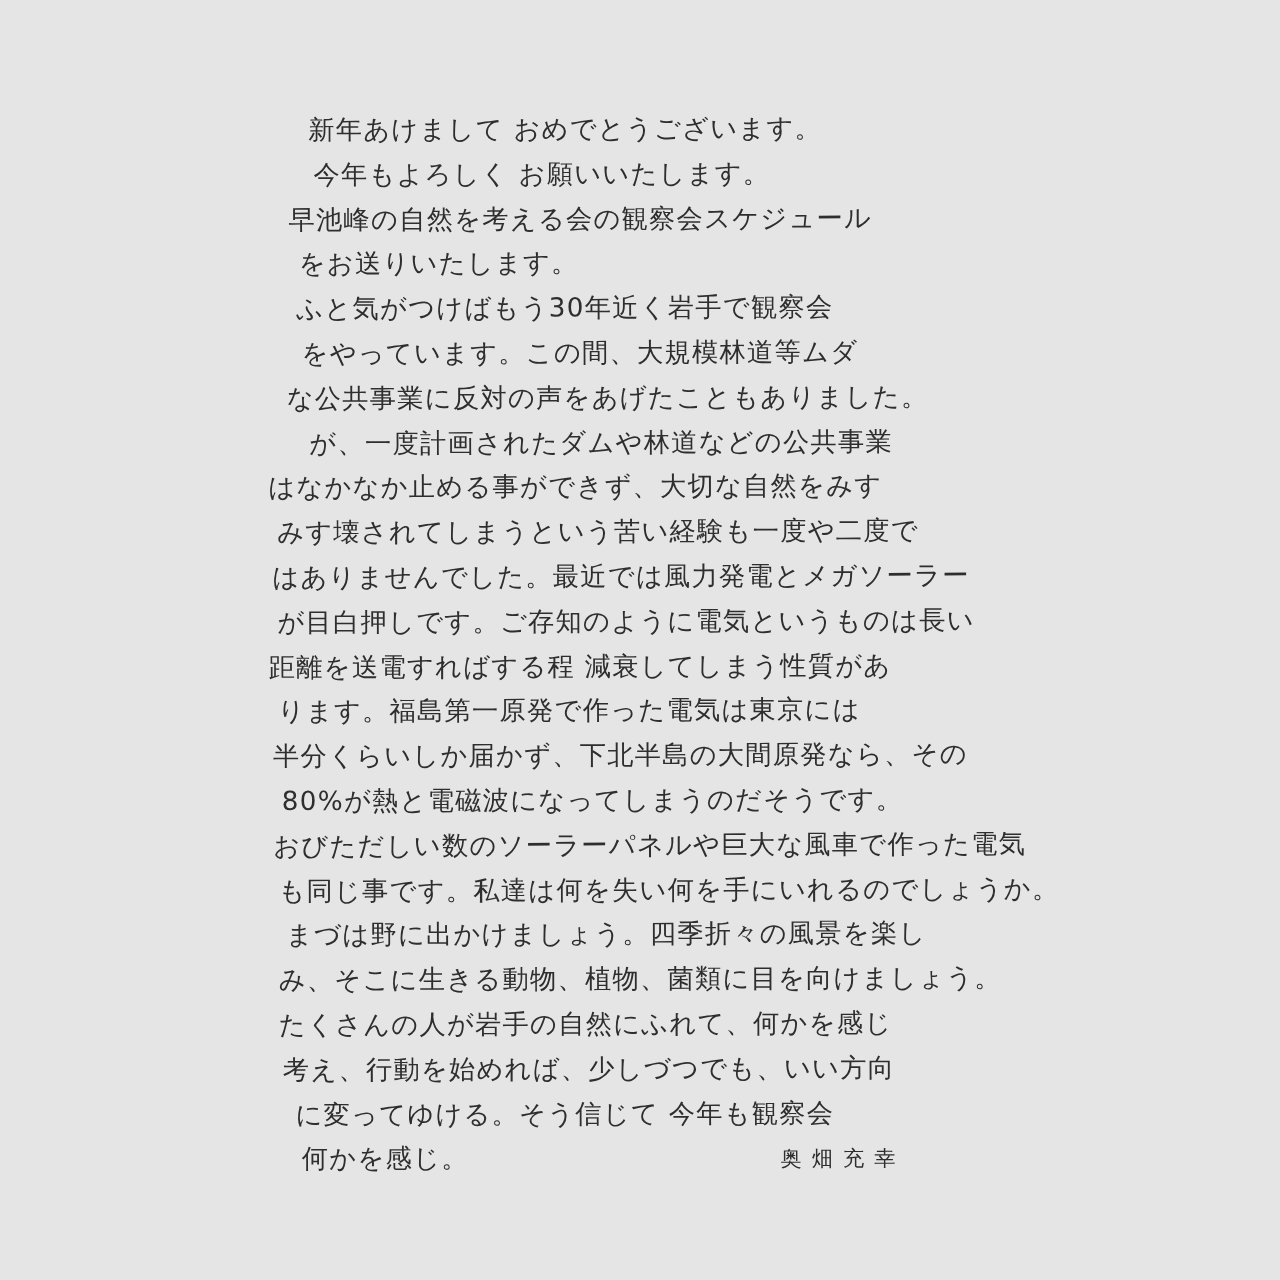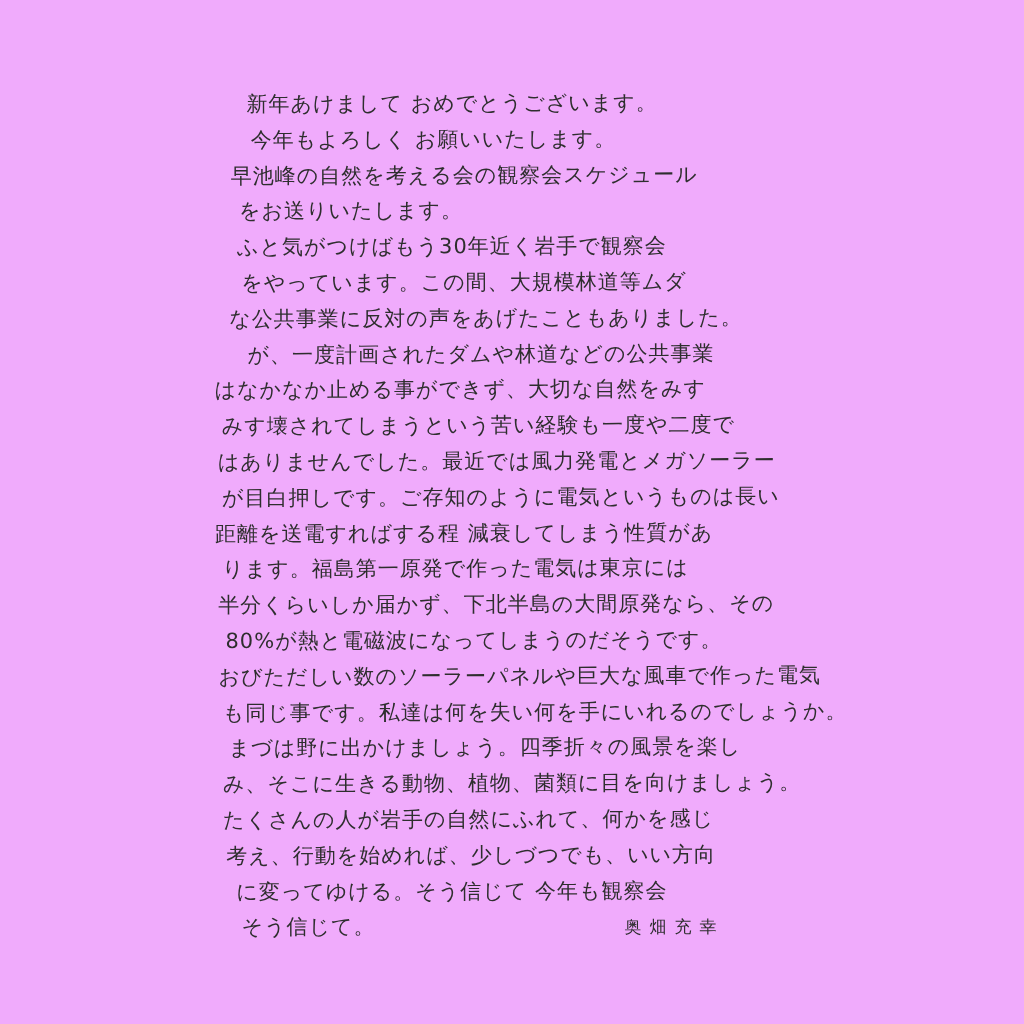--- a/index.html
+++ b/index.html
@@ -4,21 +4,21 @@
 <style>
   html, body {
     margin: 0;
     padding: 0;
     background: #ffffff;
   }
   .page {
     position: relative;
     width: 1024px;
     height: 1024px;
-    background: #f0abfc;
+    background: #e5e5e5;
     overflow: hidden;
   }
   .letter {
     position: absolute;
     left: 215px;
     top: 86px;
     width: 620px;
     font-family: "DejaVu Sans", sans-serif;
     font-size: 21px;
     line-height: 35.8px;
@@ -90,17 +90,17 @@
     <div class="line">半分くらいしか届かず、下北半島の大間原発なら、その</div>
     <div class="line">80%が熱と電磁波になってしまうのだそうです。</div>
     <div class="line">おびただしい数のソーラーパネルや巨大な風車で作った電気</div>
     <div class="line">も同じ事です。私達は何を失い何を手にいれるのでしょうか。</div>
     <div class="line">まづは野に出かけましょう。四季折々の風景を楽し</div>
     <div class="line">み、そこに生きる動物、植物、菌類に目を向けましょう。</div>
     <div class="line">たくさんの人が岩手の自然にふれて、何かを感じ</div>
     <div class="line">考え、行動を始めれば、少しづつでも、いい方向</div>
     <div class="line">に変ってゆける。そう信じて 今年も観察会</div>
     <div class="sig-row">
-      <span>そう信じて。</span>
+      <span>何かを感じ。</span>
       <span class="signature">奥畑充幸</span>
     </div>
   </div>
 </div>
 
 </body></html>

